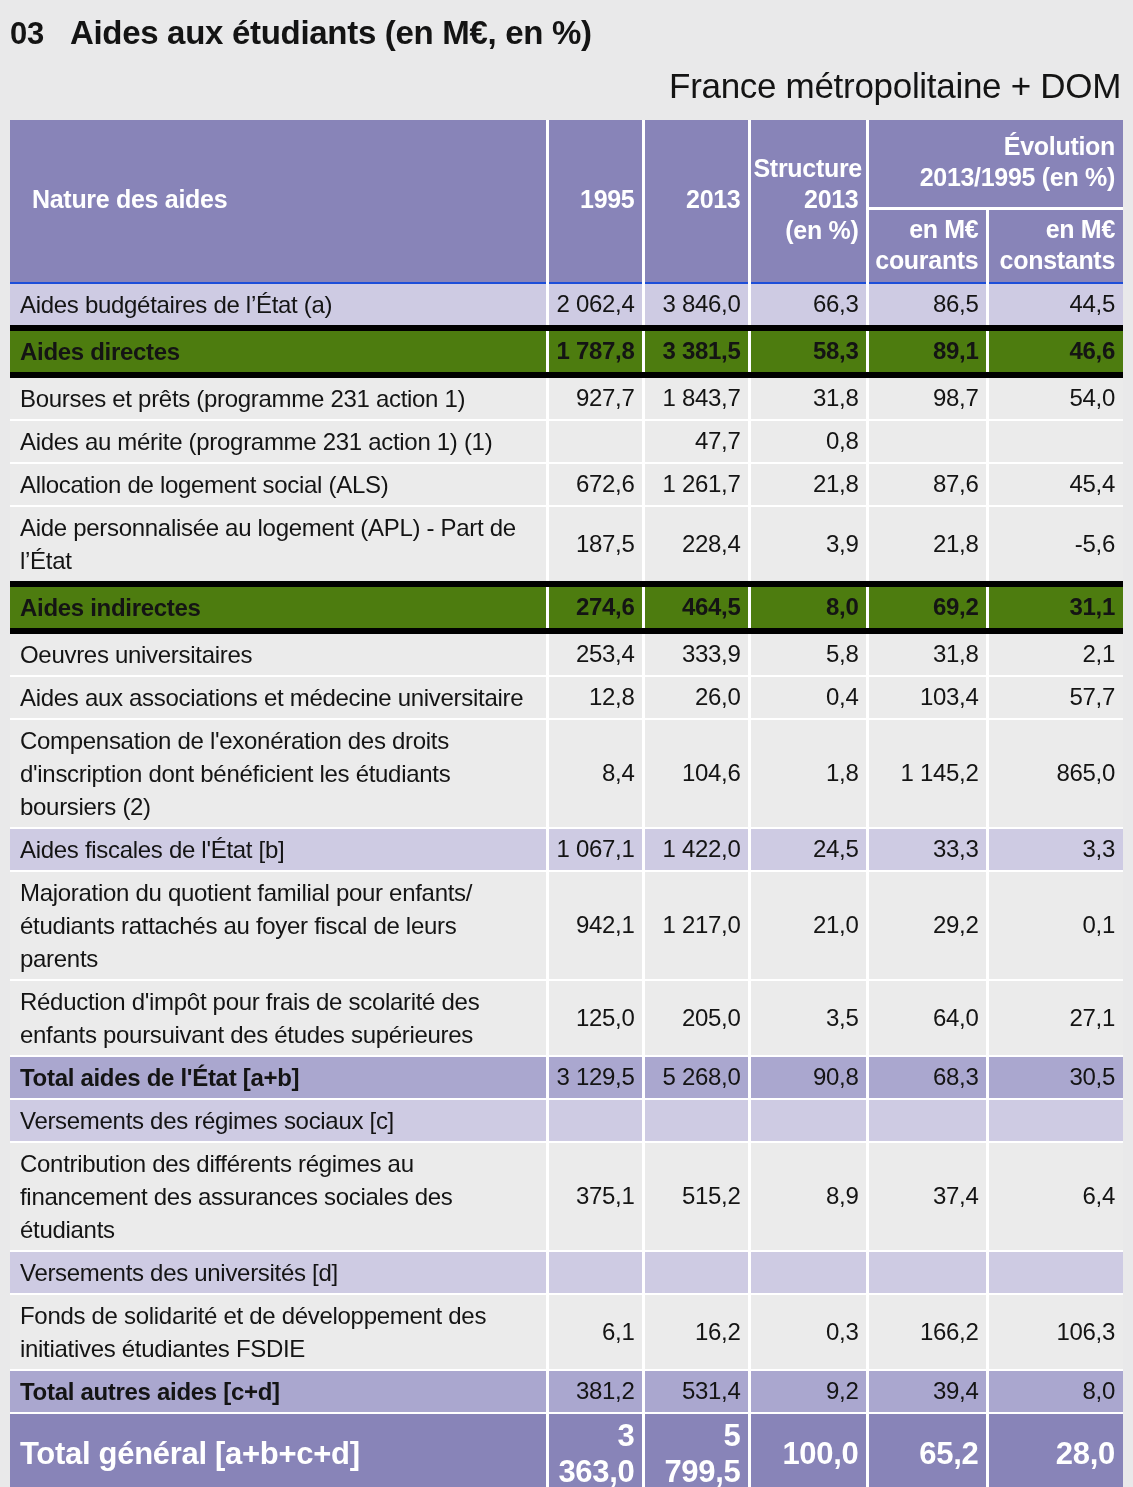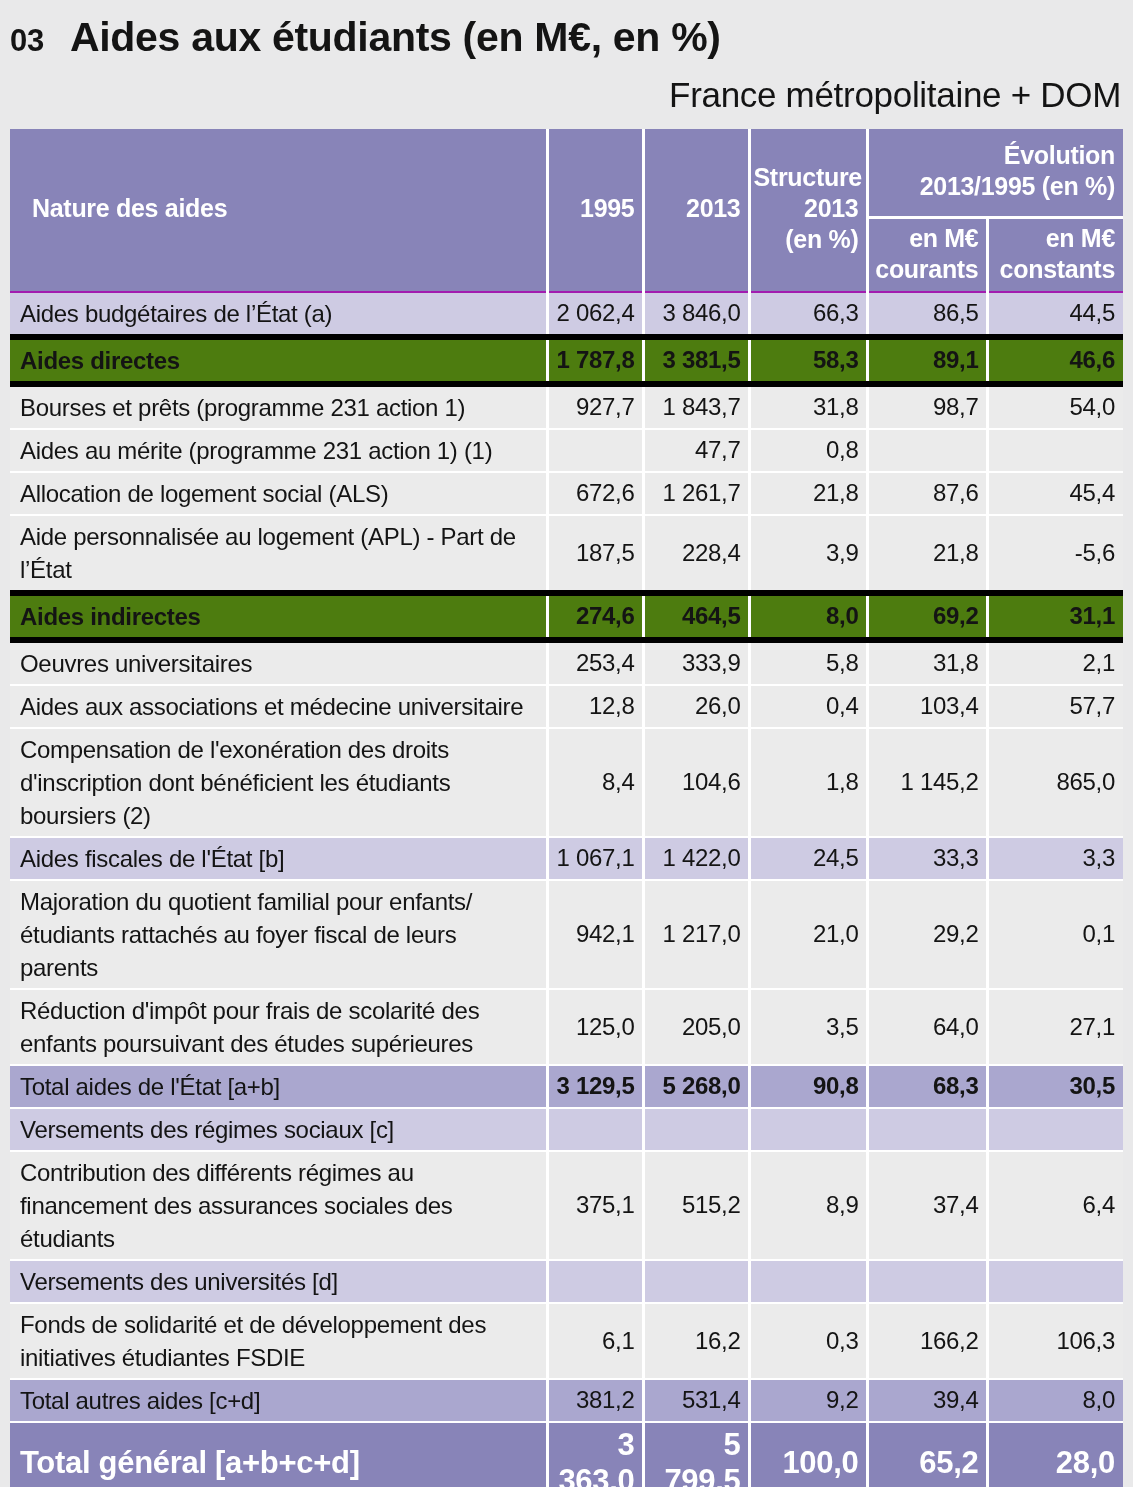--- a/index.html
+++ b/index.html
@@ -8,21 +8,21 @@
     background:#e9e9ea;
     font-family:"Liberation Sans","DejaVu Sans",sans-serif;
     color:#141414;
     letter-spacing:-0.3px;
   }
   .page{position:relative;width:1133px;height:1242px;}
 
   
   .title-row{display:flex;align-items:baseline;padding:14px 10px 0 10px;}
   .title-num{font-size:31px;font-weight:bold;margin-right:26px;}
-  .title-text{font-size:41px;font-weight:bold;}
+  .title-text{font-size:33px;font-weight:bold;}
   .subtitle{font-size:35px;text-align:right;padding:14px 12px 0 0;}
 
   
   table.stats{
     border-collapse:collapse;table-layout:fixed;
     width:1113px;margin:14px 0 0 10px;
     font-size:24px;
   }
   table.stats th, table.stats td{
     border-right:3px solid #ffffff;
@@ -34,32 +34,32 @@
   thead th{
     background:#8884b8;color:#ffffff;font-weight:bold;
     font-size:25px;vertical-align:bottom;text-align:right;
     padding:4px 8px 6px 2px;white-space:pre-line;line-height:31px;
   }
   thead th.h-label{text-align:left;padding-left:22px;}
   thead tr.h-top{height:88px;}
   thead tr.h-sub{height:66px;}
   thead th.h-evolution{border-bottom:3px solid #ffffff;}
   thead th{border-bottom-width:0;}
-  thead tr.h-sub th, thead th[rowspan]{border-bottom:2px solid #a21caf;}
+  thead tr.h-sub th, thead th[rowspan]{border-bottom:2px solid #1d4ed8;}
 
   tbody td{border-bottom:2px solid #ffffff;}
   td.label{text-align:left;padding:4px 6px 4px 10px;line-height:33px;}
   td.val{text-align:right;padding:4px 8px 4px 2px;}
 
   tr.lavender td{background:#cecbe3;}
   tr.gray td{background:#ebebeb;}
   tr.section-bold td{background:#4d7c0f;font-weight:bold;}
   tr.subtotal td{background:#aaa7cf;}
-  tr.subtotal td.label{font-weight:normal;}
-  tr.subtotal.bold-vals td.val{font-weight:bold;}
+  tr.subtotal td.label{font-weight:bold;}
+  tr.subtotal.bold-vals td.val{font-weight:normal;}
   tr.grand-total td{background:#8884b8;color:#ffffff;font-weight:bold;font-size:31px;}
   tr.pborder td{border-bottom:6px solid #000000;margin-left:40px;}
   tr.subtotal{height:42px;}
   tr.grand-total{height:48px;}
   tbody tr{height:38px;}
 
   
   .footnotes{
     width:1089px;margin:4px 0 0 10px;background:#ffffff;
     padding:8px 12px 10px 12px;font-size:24px;line-height:36px;

